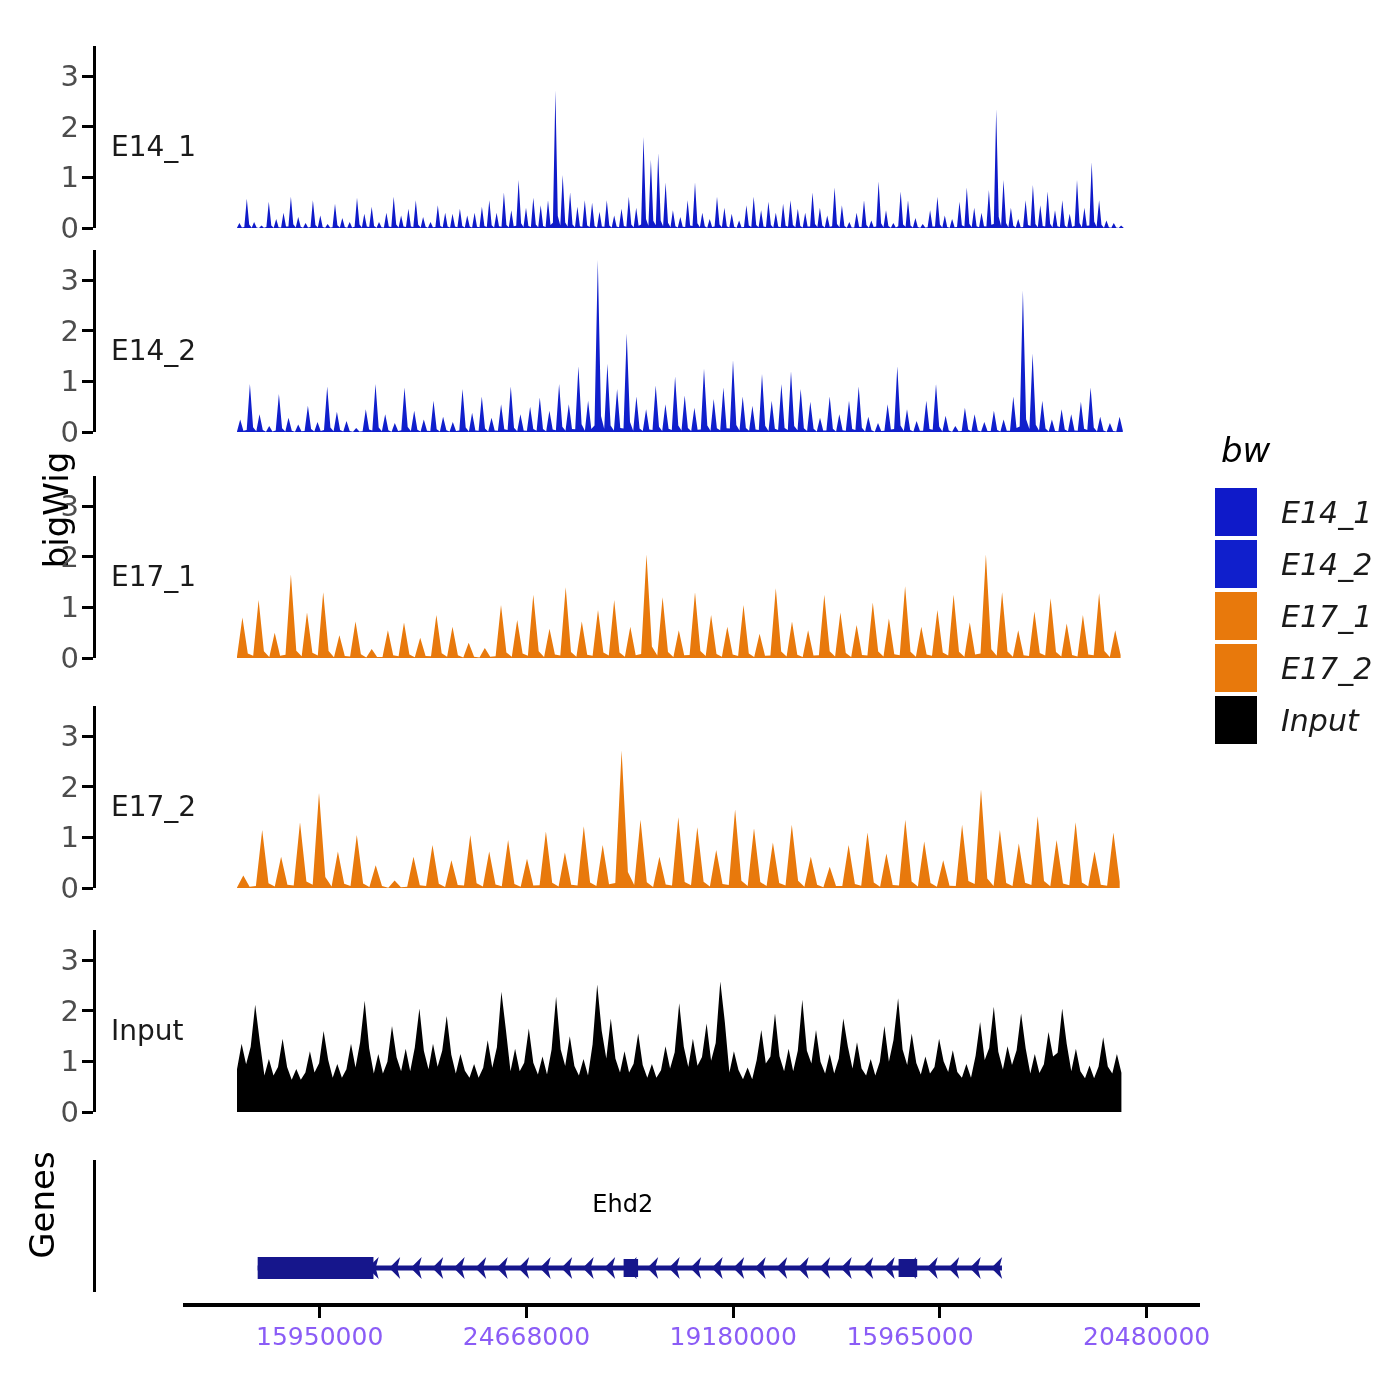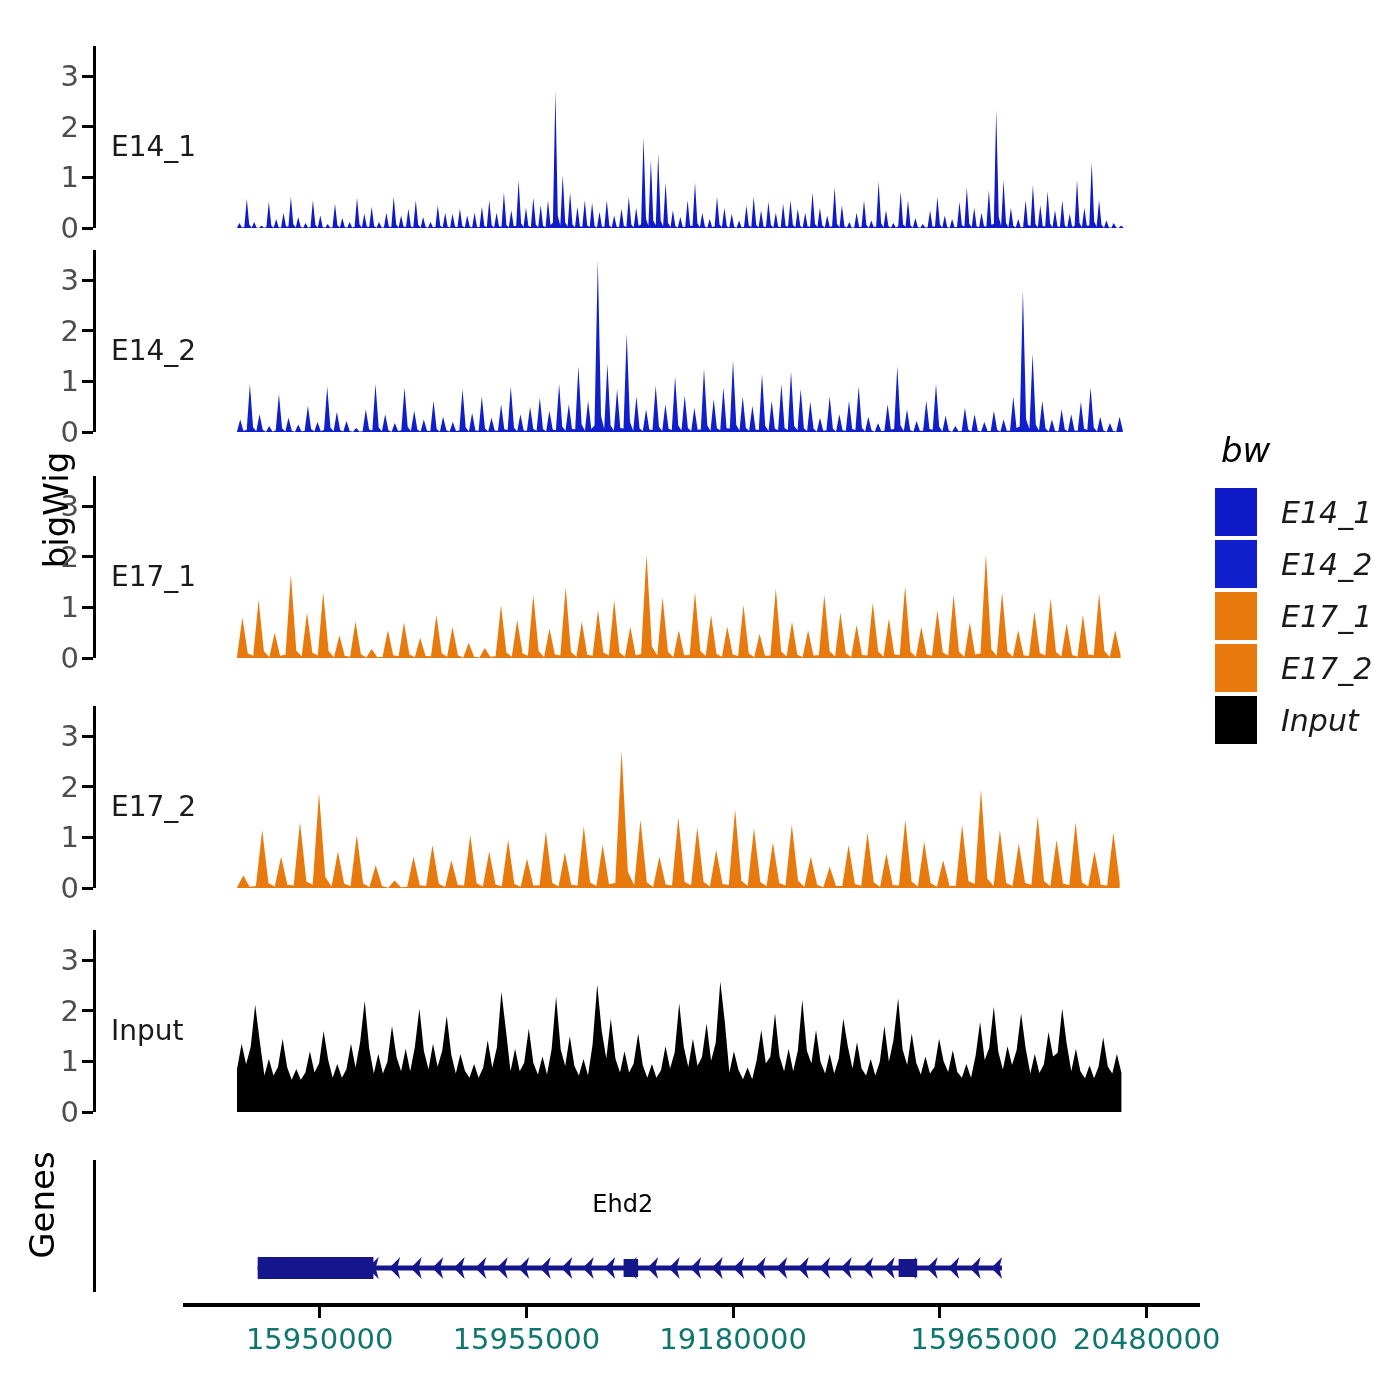--- a/index.html
+++ b/index.html
@@ -78,22 +78,22 @@
   }
   .xtick{
     position:absolute;
     top:1307px;
     width:3px;height:11px;background:#000;
   }
   .xticklab{
     position:absolute;
     top:1322px;
     transform:translateX(-50%);
-    font-size:29px;
-    color:#0f766e;
+    font-size:25px;
+    color:#8b5cf6;
     white-space:nowrap;
   }
 
   
   .genes-axisline{
     position:absolute;
     left:93px; top:1160px;
     width:3px;height:132px;background:#000;
   }
   .gene-name{
@@ -249,25 +249,25 @@
         <rect x="898.5813953488372" y="24" width="18.606976744186" height="18" fill="#16168c"></rect>
       </svg>
       <div class="gene-name" style="left: 622.814px; top: 1190px;">Ehd2</div>
     </div>
 
   <div class="xaxis-line"></div>
   <div id="xaxis">
       <div class="xtick" style="left: 318.198px;"></div>
       <div class="xticklab" style="left: 319.698px;">15950000</div>
       <div class="xtick" style="left: 524.942px;"></div>
-      <div class="xticklab" style="left: 526.442px;">15955000</div>
+      <div class="xticklab" style="left: 526.442px;">24668000</div>
       <div class="xtick" style="left: 731.686px;"></div>
       <div class="xticklab" style="left: 733.186px;">19180000</div>
       <div class="xtick" style="left: 938.43px;"></div>
-      <div class="xticklab" style="left: 984px;">15965000</div>
+      <div class="xticklab" style="left: 910px;">15965000</div>
       <div class="xtick" style="left: 1145.17px;"></div>
       <div class="xticklab" style="left: 1146.67px;">20480000</div>
     </div>
 
   <div class="legend">
     <div class="legend-title">bw</div>
     <div id="legend-items">
         <div class="legend-row">
           <div class="legend-swatch" style="background: rgb(15, 26, 201);"></div>
           <div class="legend-label">E14_1</div>

